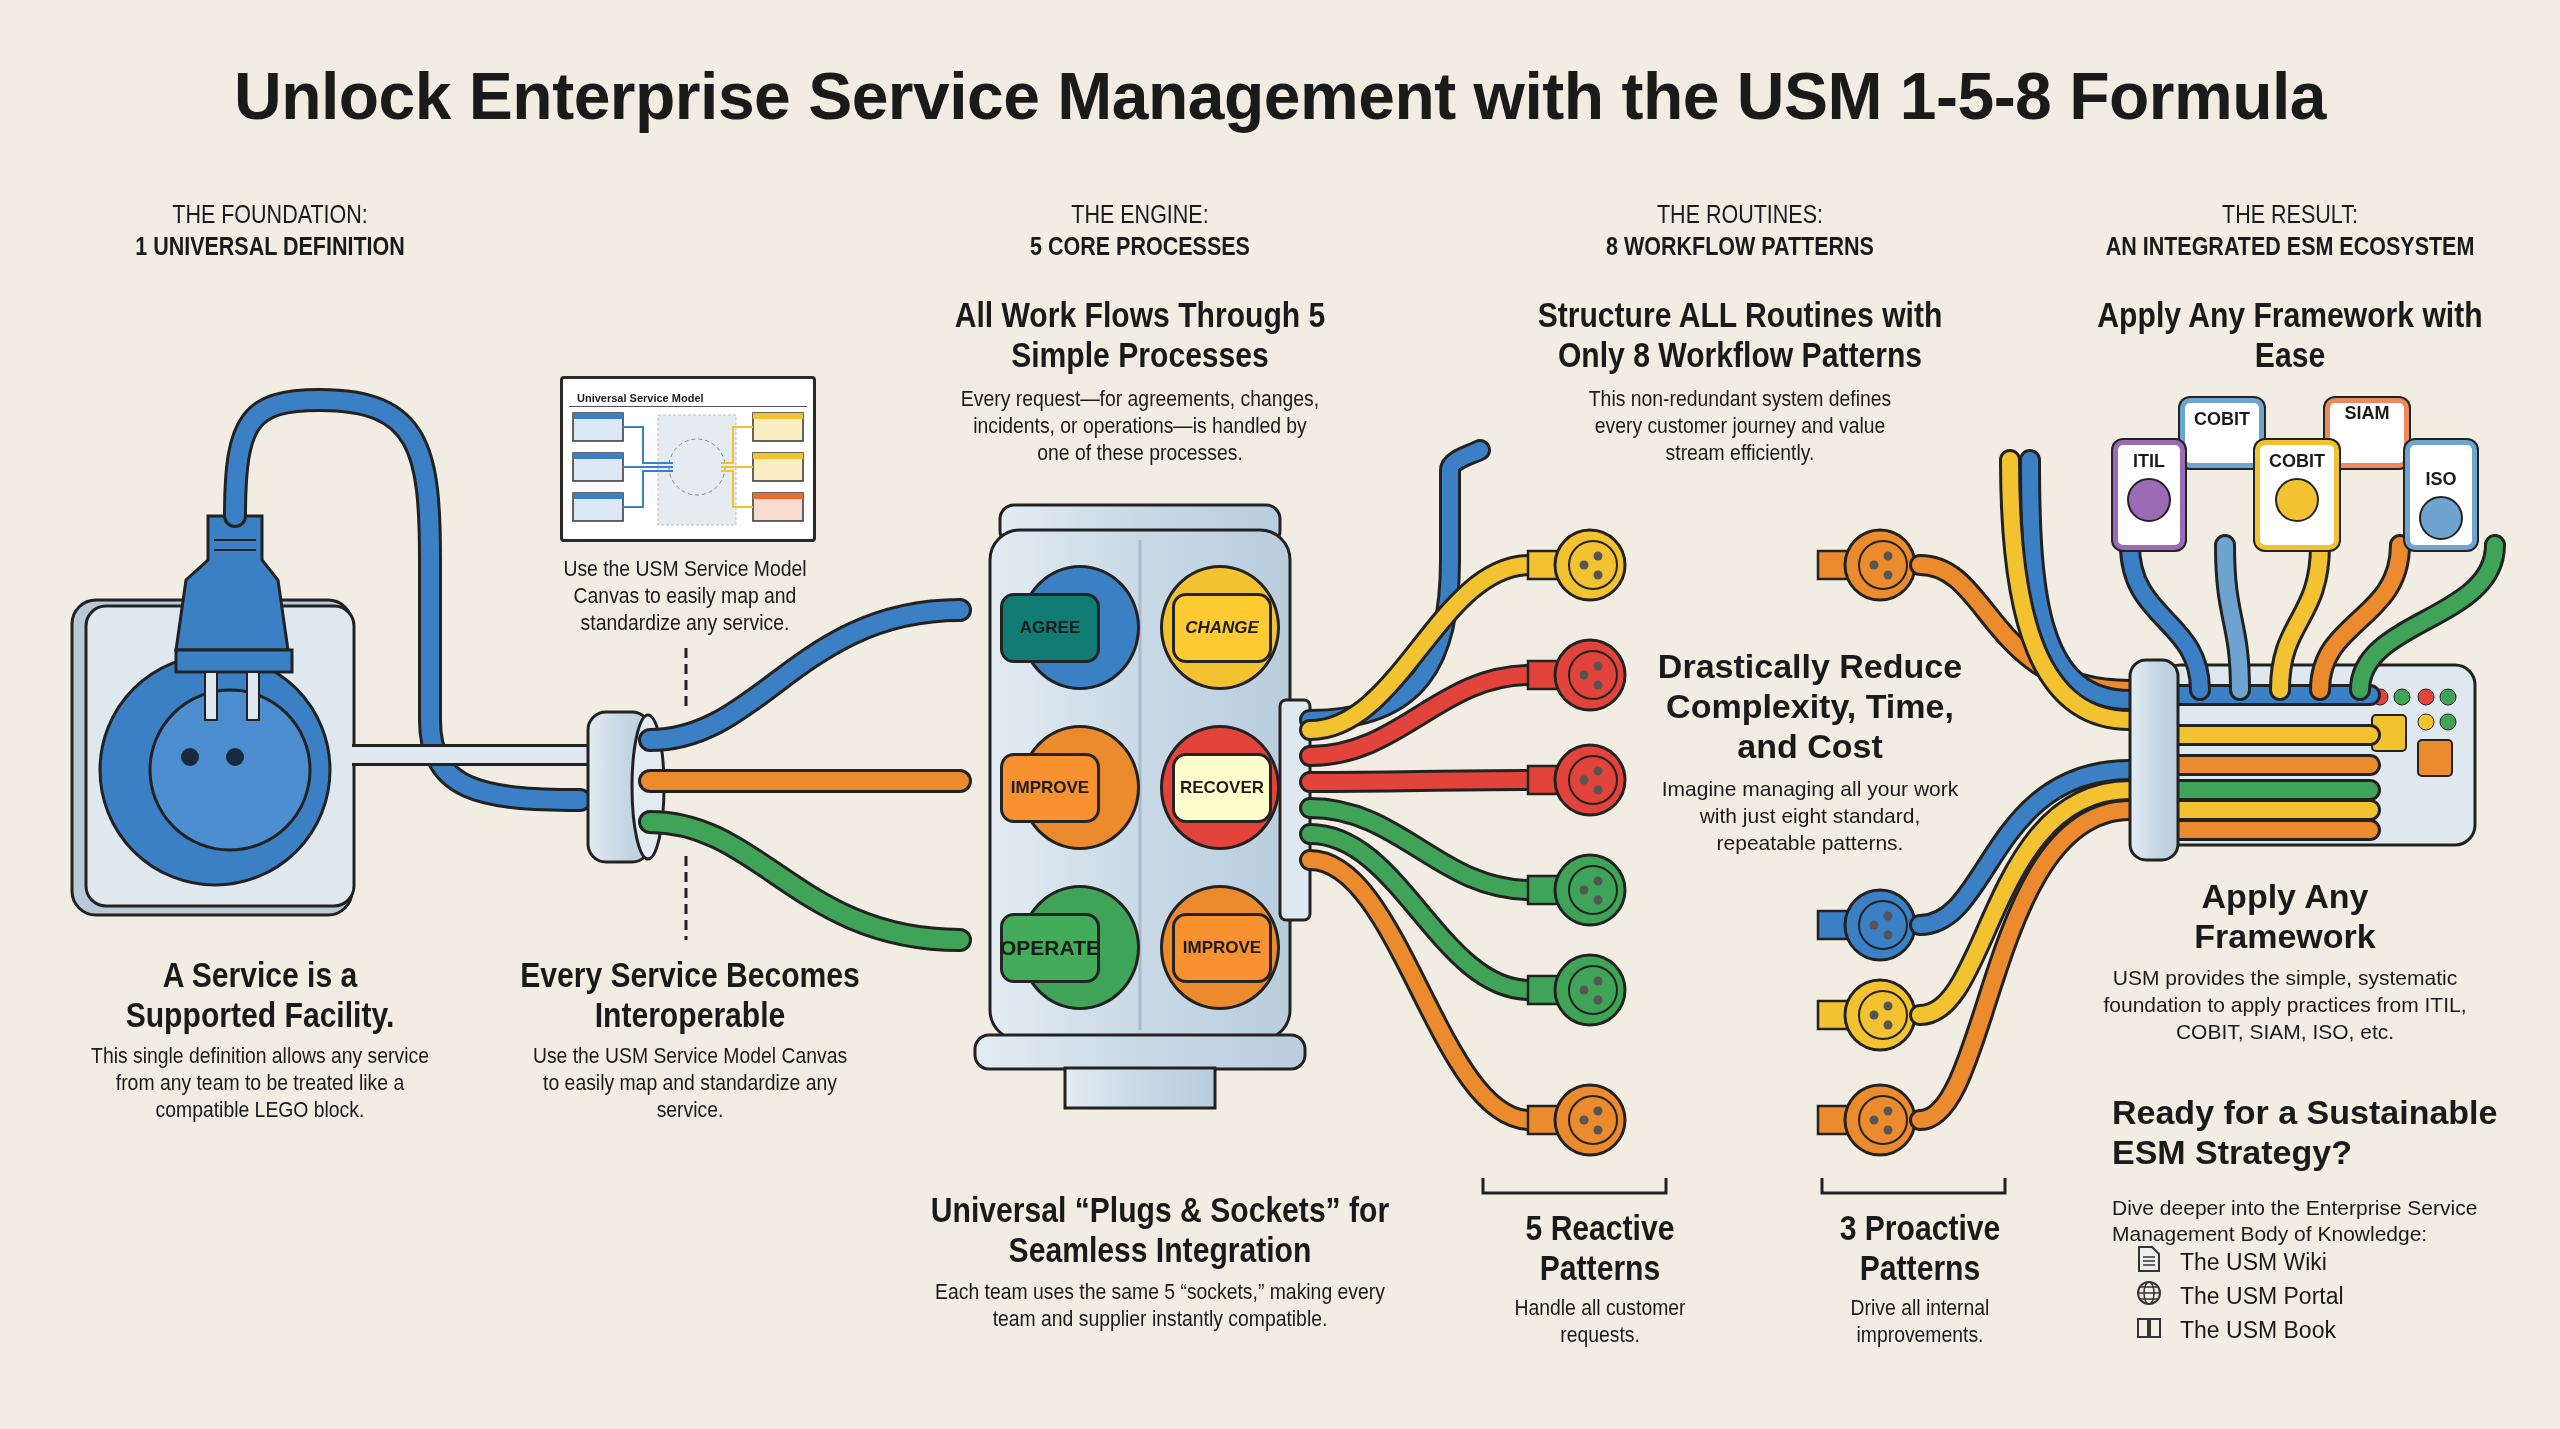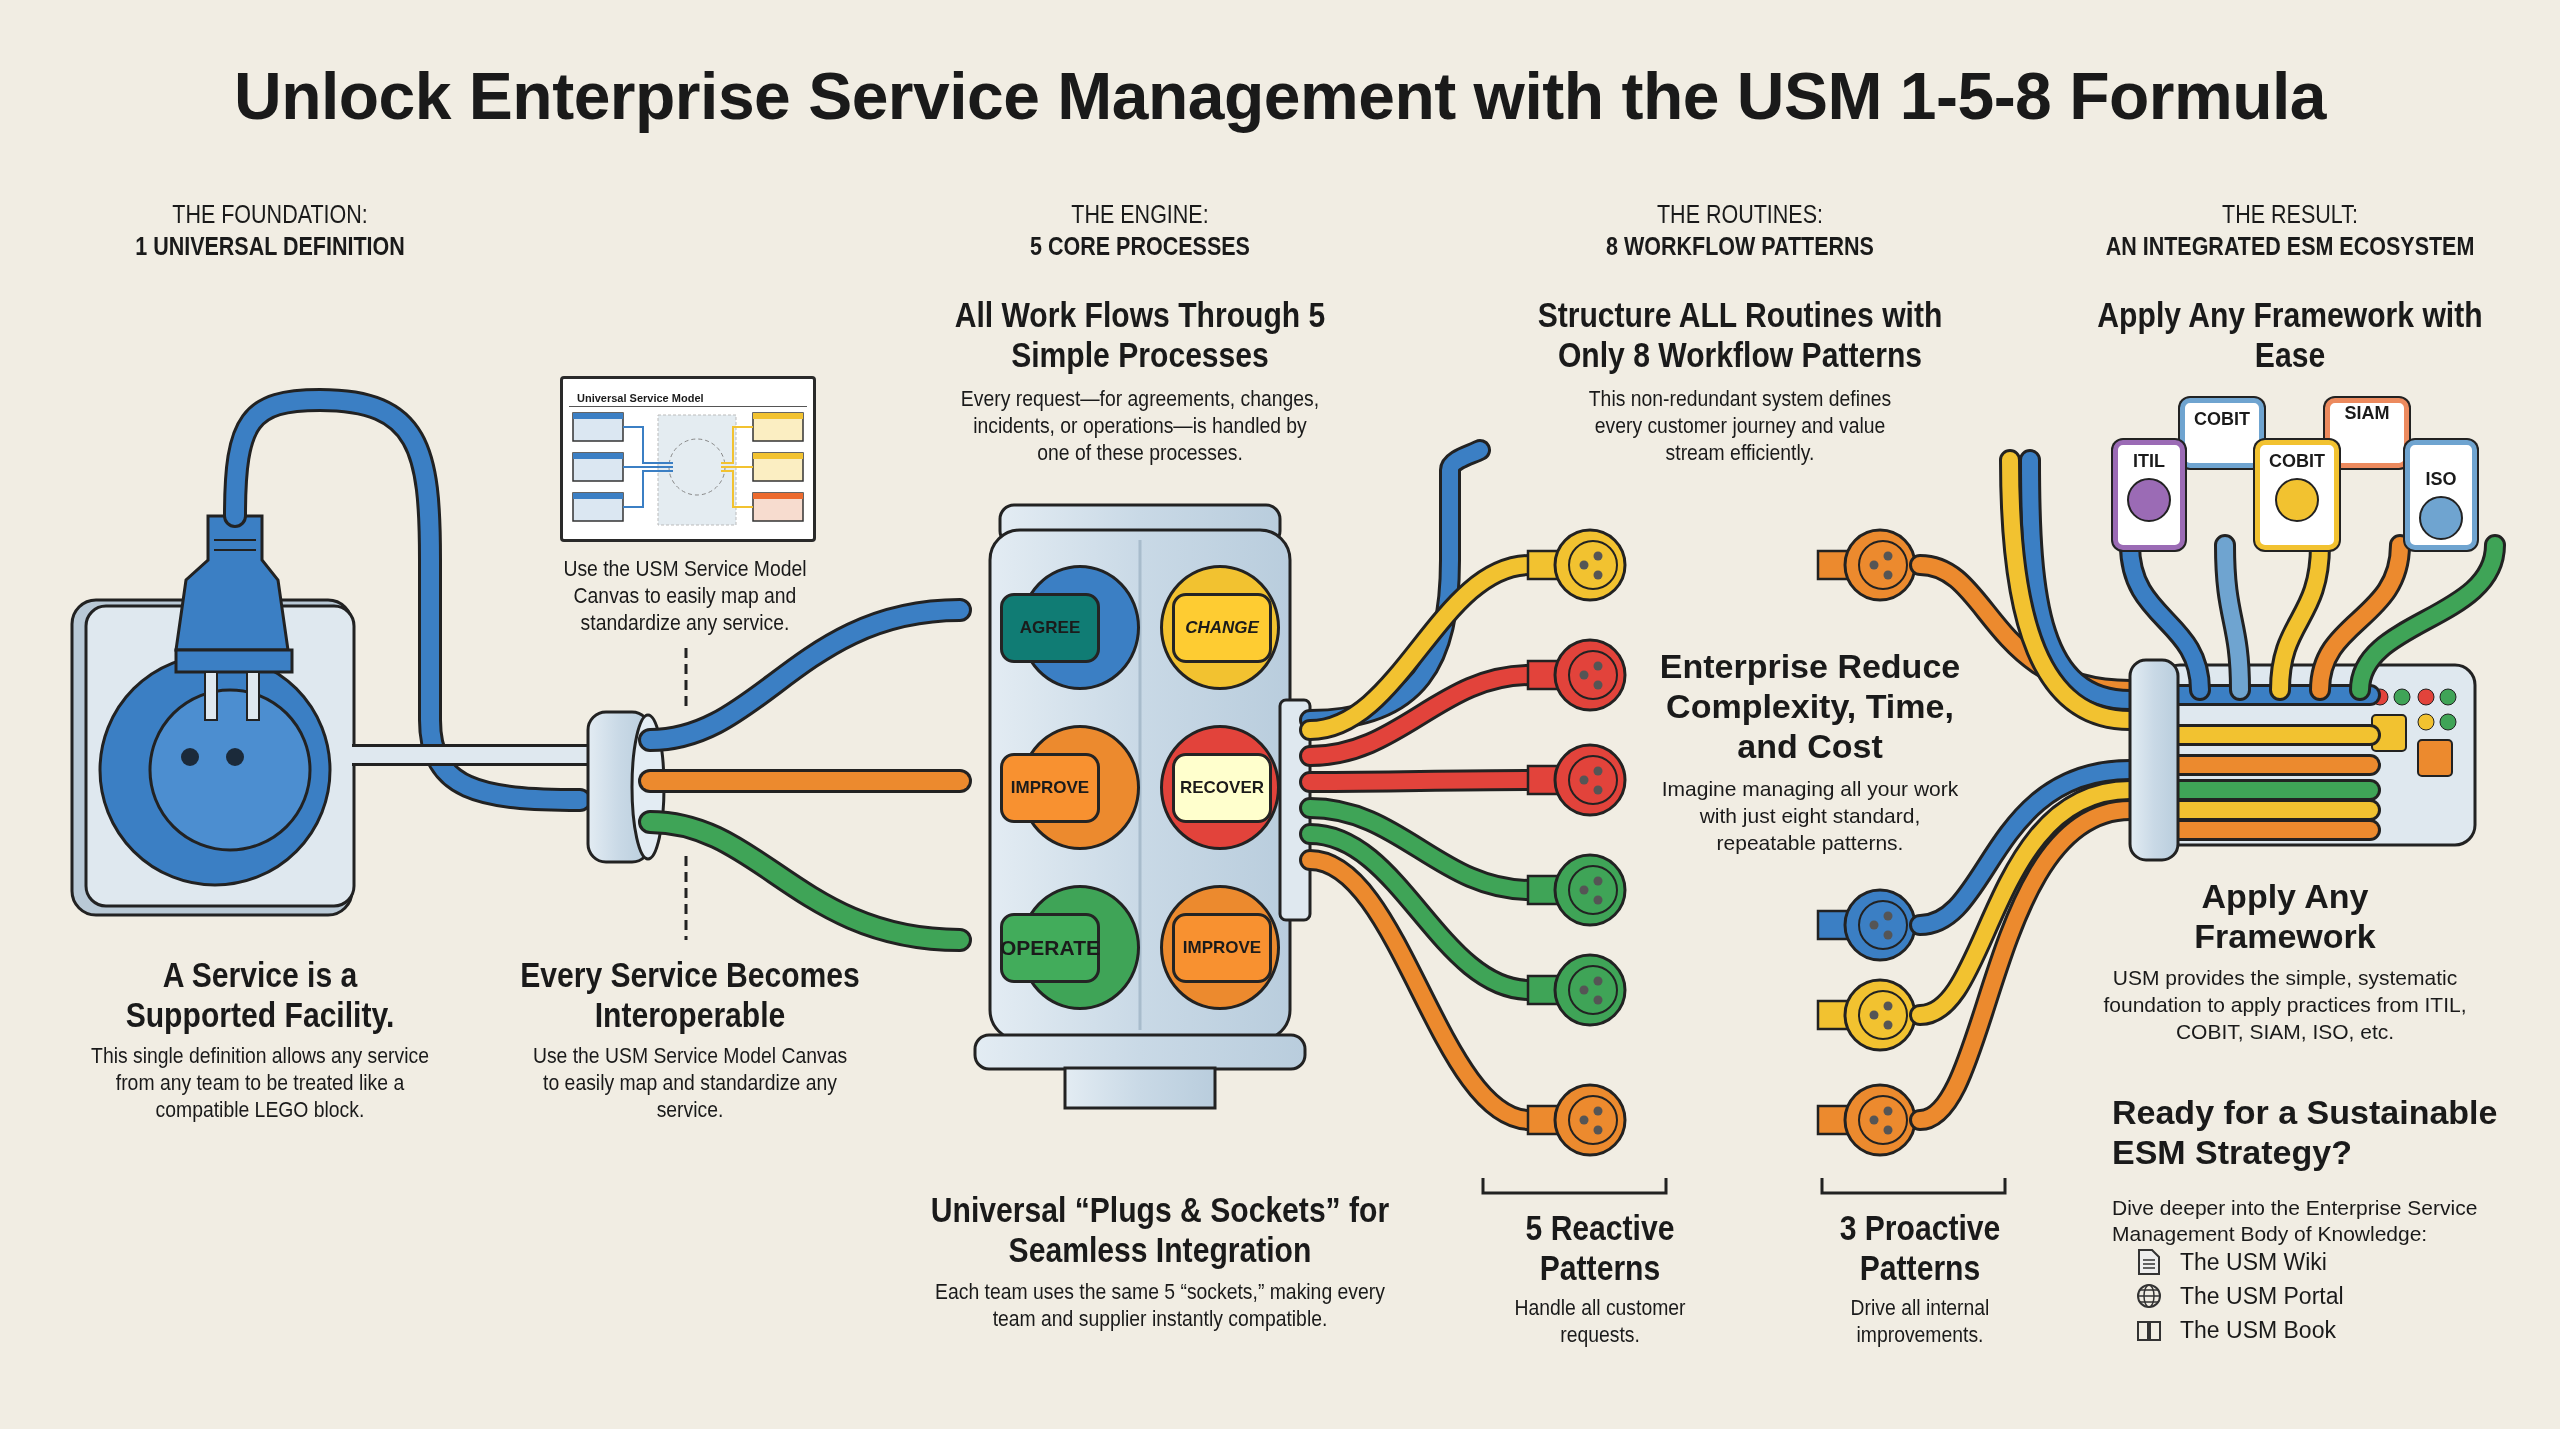--- a/index.html
+++ b/index.html
@@ -9,21 +9,21 @@
   .title{left:0;top:58px;width:2560px;text-align:center;font-weight:bold;font-size:66px;letter-spacing:-0.5px;}
   .col-head{font-size:25px;text-align:center;line-height:32px;transform:scaleX(0.86);transform-origin:center;}
   .col-head .l1{font-weight:normal;}
   .col-head .l2{font-weight:bold;}
   .h2{font-weight:bold;font-size:35px;line-height:40px;text-align:center;transform:scaleX(0.86);transform-origin:center;}
   .h2b{font-weight:bold;font-size:35px;line-height:40px;text-align:center;}
   .body{font-size:22px;line-height:27px;text-align:center;transform:scaleX(0.88);transform-origin:center;}
   .bodyb{font-size:22px;line-height:27px;text-align:center;}
   svg{position:absolute;left:0;top:0;}
   .res-list{list-style:none;margin:0;padding:0;}
-  .res-list li{display:flex;align-items:center;font-size:23px;line-height:34px;}
+  .res-list li{display:flex;align-items:flex-start;font-size:23px;line-height:34px;}
   .res-list li svg{position:static;margin-right:18px;}
   .canvas-card{border:3px solid #2a2a2a;background:#fff;border-radius:4px;}
   .canvas-title{font-size:11px;font-weight:bold;padding:5px 8px 2px;border-bottom:1px solid #555;margin:8px 6px;}
 </style>
 </head>
 <body>
 
 <div class="abs title">Unlock Enterprise Service Management with the USM 1-5-8 Formula</div>
 
 <div class="abs col-head" style="left:40px;top:198px;width:460px;">
@@ -336,21 +336,21 @@
 <div class="abs h2" style="left:470px;top:955px;width:440px;">Every Service Becomes Interoperable</div>
 <div class="abs body" style="left:510px;top:1042px;width:360px;">Use the USM Service Model Canvas to easily map and standardize any service.</div>
 
 <div class="abs h2" style="left:900px;top:295px;width:480px;">All Work Flows Through 5 Simple Processes</div>
 <div class="abs body" style="left:930px;top:385px;width:420px;">Every request—for agreements, changes, incidents, or operations—is handled by one of these processes.</div>
 <div class="abs h2" style="left:880px;top:1190px;width:560px;">Universal “Plugs &amp; Sockets” for Seamless Integration</div>
 <div class="abs body" style="left:880px;top:1278px;width:560px;">Each team uses the same 5 “sockets,” making every team and supplier instantly compatible.</div>
 
 <div class="abs h2" style="left:1480px;top:295px;width:520px;">Structure ALL Routines with Only 8 Workflow Patterns</div>
 <div class="abs body" style="left:1540px;top:385px;width:400px;">This non-redundant system defines every customer journey and value stream efficiently.</div>
-<div class="abs h2b" style="left:1640px;top:646px;width:340px;font-size:34px;">Enterprise Reduce Complexity, Time, and Cost</div>
+<div class="abs h2b" style="left:1640px;top:646px;width:340px;font-size:34px;">Drastically Reduce Complexity, Time, and Cost</div>
 <div class="abs bodyb" style="left:1650px;top:775px;width:320px;font-size:21px;">Imagine managing all your work with just eight standard, repeatable patterns.</div>
 <div class="abs h2" style="left:1470px;top:1208px;width:260px;">5 Reactive Patterns</div>
 <div class="abs body" style="left:1470px;top:1294px;width:260px;">Handle all customer requests.</div>
 <div class="abs h2" style="left:1790px;top:1208px;width:260px;">3 Proactive Patterns</div>
 <div class="abs body" style="left:1790px;top:1294px;width:260px;">Drive all internal improvements.</div>
 
 <div class="abs h2" style="left:2060px;top:295px;width:460px;">Apply Any Framework with Ease</div>
 <div class="abs h2b" style="left:2120px;top:876px;width:330px;font-size:34px;">Apply Any Framework</div>
 <div class="abs bodyb" style="left:2090px;top:964px;width:390px;font-size:21px;">USM provides the simple, systematic foundation to apply practices from ITIL, COBIT, SIAM, ISO, etc.</div>
 <div class="abs" style="left:2112px;top:1092px;width:420px;font-weight:bold;font-size:34px;line-height:40px;">Ready for a Sustainable ESM Strategy?</div>

